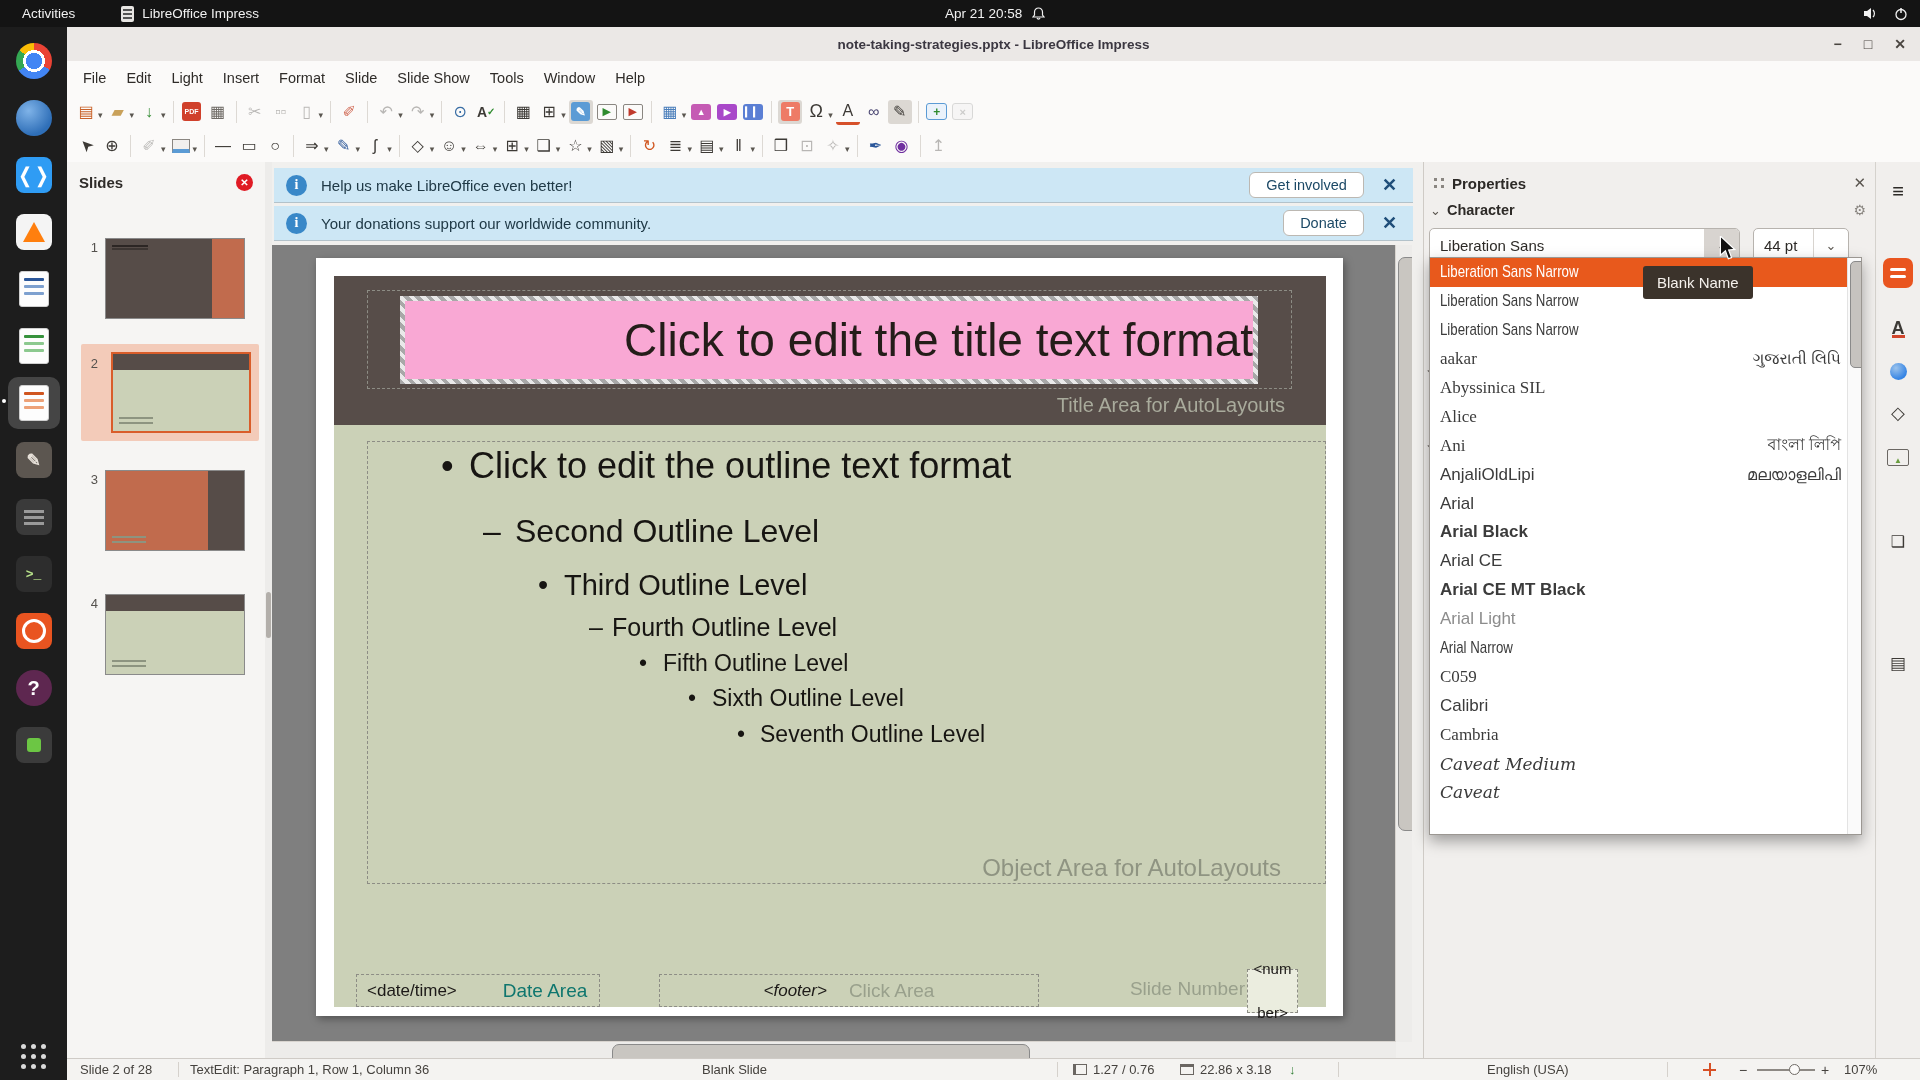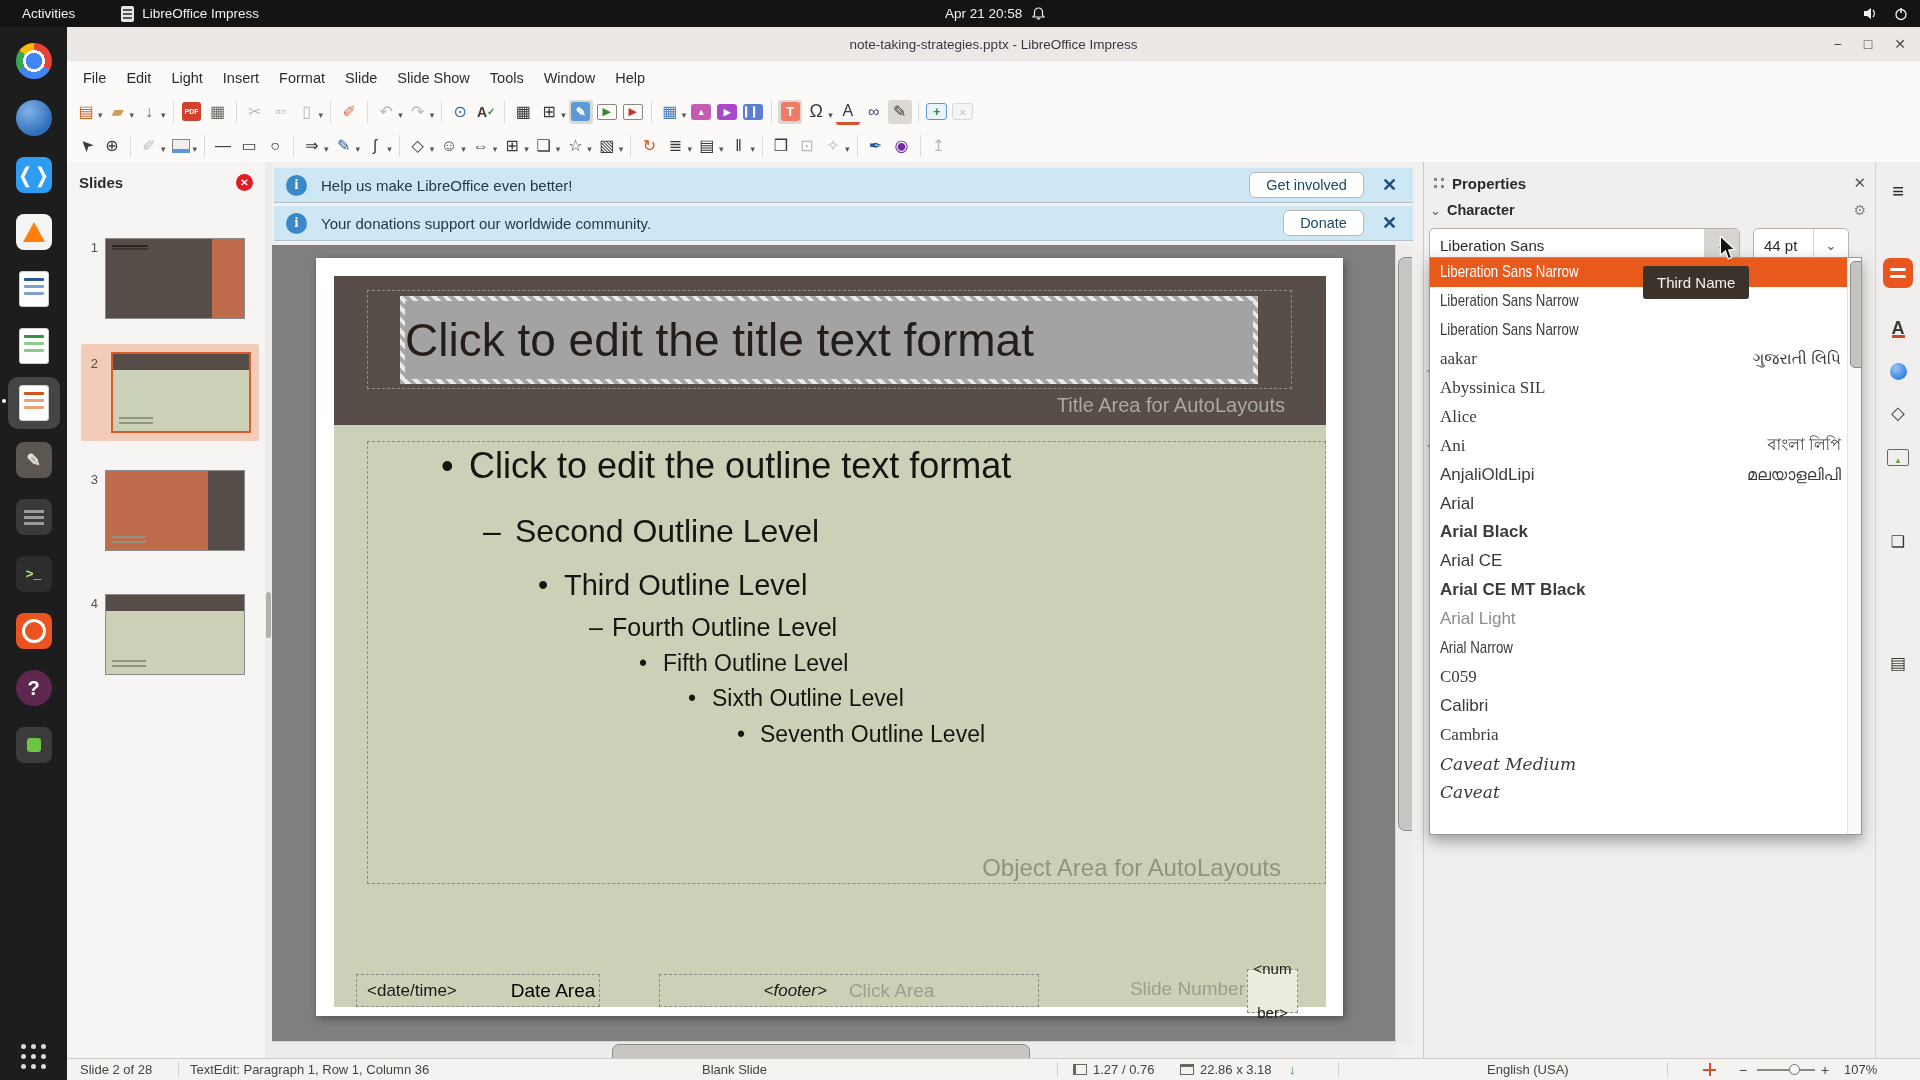--- a/index.html
+++ b/index.html
@@ -42,21 +42,21 @@
   .usoft i{display:block;width:18px;height:18px;border:3px solid #fff;border-radius:50%;}
   .help{background:#5e2750;color:#fff;border-radius:50%;font-size:20px;}
   .settings{background:#3b3b3b;}
   .settings i{display:block;width:14px;height:14px;border-radius:3px;background:#6cc644;}
   .appgrid{position:absolute;bottom:10px;left:0;width:67px;display:flex;justify-content:center;}
   .grid9{width:26px;height:26px;display:grid;grid-template-columns:repeat(3,1fr);gap:4px;}
   .grid9 i{width:5px;height:5px;border-radius:50%;background:#d9d9d9;}
   
   #win{position:absolute;left:67px;top:27px;right:0;bottom:0;background:#fbfaf9;}
   #titlebar{position:absolute;left:0;top:0;right:0;height:34px;background:#ebe8e6;border-bottom:1px solid #d8d4cf;
-    display:flex;align-items:center;justify-content:center;font-weight:normal;font-size:13.5px;color:#3b3741;}
+    display:flex;align-items:center;justify-content:center;font-weight:bold;font-size:13.5px;color:#3b3741;}
   #wincontrols{position:absolute;right:14px;top:0;height:34px;display:flex;align-items:center;gap:22px;color:#4a4540;font-size:14px;}
   #menubar{position:absolute;left:0;top:34px;right:0;height:33px;background:#fbfaf9;display:flex;align-items:center;
     padding-left:6px;font-size:14.5px;color:#2f2c29;}
   .menu-item{padding:4px 10px;border-radius:3px;}
   
   .toolbar{position:absolute;left:0;right:0;display:flex;align-items:center;background:#fbfaf9;padding-left:6px;}
   #tb1{top:67px;height:35px;border-bottom:1px solid #e7e3de;}
   #tb2{top:102px;height:33px;border-bottom:1px solid #cfcbc6;}
   .ti{min-width:24px;height:24px;display:inline-flex;align-items:center;justify-content:center;
     font-size:16px;color:#3d3a36;margin:0 1px;border-radius:3px;position:relative;}
@@ -93,39 +93,39 @@
   #vscroll{position:absolute;right:12px;top:83px;width:16px;bottom:17px;background:#edecea;border-left:1px solid #d8d4cf;}
   #vscroll .thumb{position:absolute;left:2px;right:2px;top:12px;height:574px;background:#c9c6c1;border-radius:7px;}
   #vside{position:absolute;right:0;top:83px;width:12px;bottom:17px;background:#f1f0ee;}
   #hscroll{position:absolute;left:0;bottom:0;width:1124px;height:17px;background:#edecea;border-top:1px solid #d8d4cf;}
   #hscroll .thumb{position:absolute;top:2px;bottom:2px;left:340px;width:418px;background:#c9c6c1;border-radius:7px;}
   #page{position:absolute;left:44px;top:13px;width:1027px;height:758px;background:#fff;box-shadow:2px 3px 8px rgba(0,0,0,.35);}
   #band{position:absolute;left:18px;top:18px;width:992px;height:149px;background:#574d49;}
   #sage{position:absolute;left:18px;top:167px;width:992px;height:582px;background:#cbd1b7;}
   .dashed{border:1px dashed #8d8d85;position:absolute;box-sizing:border-box;gap:28px;}
   #title-ph{left:51px;top:32px;width:925px;height:99px;}
-  #rustbox{position:absolute;left:84px;top:38px;width:858px;height:88px;background:#a3a3a3;
+  #rustbox{position:absolute;left:84px;top:38px;width:858px;height:88px;background:#f9a8d4;
     border:5px solid;border-image:repeating-linear-gradient(45deg,#a8a8a8 0 4px,#e9e9e9 4px 8px) 5;
-    display:flex;align-items:center;justify-content:flex-start;box-sizing:border-box;}
+    display:flex;align-items:center;justify-content:flex-end;box-sizing:border-box;}
   #slide-title{font-size:46px;color:#241d19;white-space:nowrap;}
   #title-area-label{position:absolute;right:58px;top:136px;font-size:20px;color:#a9ab9c;}
   #object-ph{left:51px;top:183px;width:959px;height:443px;}
   .oline{position:absolute;color:#171512;white-space:nowrap;display:flex;}
   .oline .ob{display:inline-block;}
   .l1{left:125px;top:187px;font-size:36px;} .l1 .ob{width:28px;}
   .l2{left:167px;top:255px;font-size:32px;} .l2 .ob{width:32px;}
   .l3{left:222px;top:311px;font-size:29px;} .l3 .ob{width:26px;}
   .l4{left:273px;top:355px;font-size:25px;} .l4 .ob{width:23px;}
   .l5{left:323px;top:392px;font-size:23px;} .l5 .ob{width:24px;}
   .l6{left:372px;top:427px;font-size:23px;} .l6 .ob{width:24px;}
   .l7{left:421px;top:463px;font-size:23px;} .l7 .ob{width:23px;}
   #object-area-label{position:absolute;right:62px;top:596px;font-size:24px;color:#8f9482;}
   #date-ph{left:40px;top:716px;width:244px;height:33px;display:flex;align-items:center;}
   #date-ph .black{font-size:17px;color:#1c1917;margin-left:10px;}
-  #date-ph .gray{font-size:19px;color:#000000;margin-left:26px;}
+  #date-ph .gray{font-size:19px;color:#0f766e;margin-left:18px;}
   #footer-ph{left:343px;top:716px;width:380px;height:33px;display:flex;align-items:center;justify-content:center;gap:22px;}
   #footer-ph .black{font-size:17px;font-style:italic;color:#1c1917;}
   #footer-ph .gray{font-size:19px;color:#99a08c;}
   #slidenum-label{position:absolute;right:98px;top:720px;font-size:19px;color:#99a08c;}
   #num-ph{left:931px;top:711px;width:51px;height:44px;background:#ebeddf;display:flex;flex-direction:column;
     align-items:center;justify-content:center;font-size:15px;color:#1c1917;line-height:16px;}
   
   #slidespanel{position:absolute;left:0;top:135px;width:198px;bottom:21px;background:#f6f5f3;border-right:1px solid #cbc7c2;}
   #sp-head{display:flex;align-items:center;padding:12px 12px 8px 12px;}
   #sp-title{font-weight:bold;font-size:15px;color:#2f2c29;}
@@ -664,21 +664,21 @@
             </li>
           <li class="f-script">
               <span class="fname">Caveat</span>
             </li>
         </ul>
         <div id="list-scroll">
             <div class="thumb"></div>
           </div>
       </div>
 
-      <div id="tooltip">Third Name</div>
+      <div id="tooltip">Blank Name</div>
       <svg id="cursor" width="22" height="24" viewBox="0 0 13 20">
         <path d="M1 0 L1 16 L5.2 12.4 L7.6 19 L10.3 18 L7.9 11.6 L13 11.2 Z" fill="#111" stroke="#fff" stroke-width="1"></path>
       </svg>
     </div>
 
     <div id="tabstrip">
       <span class="tstab" id="tab-menu">≡</span>
       <span class="tstab" id="tab-props">
           <i></i>
           <i></i>

